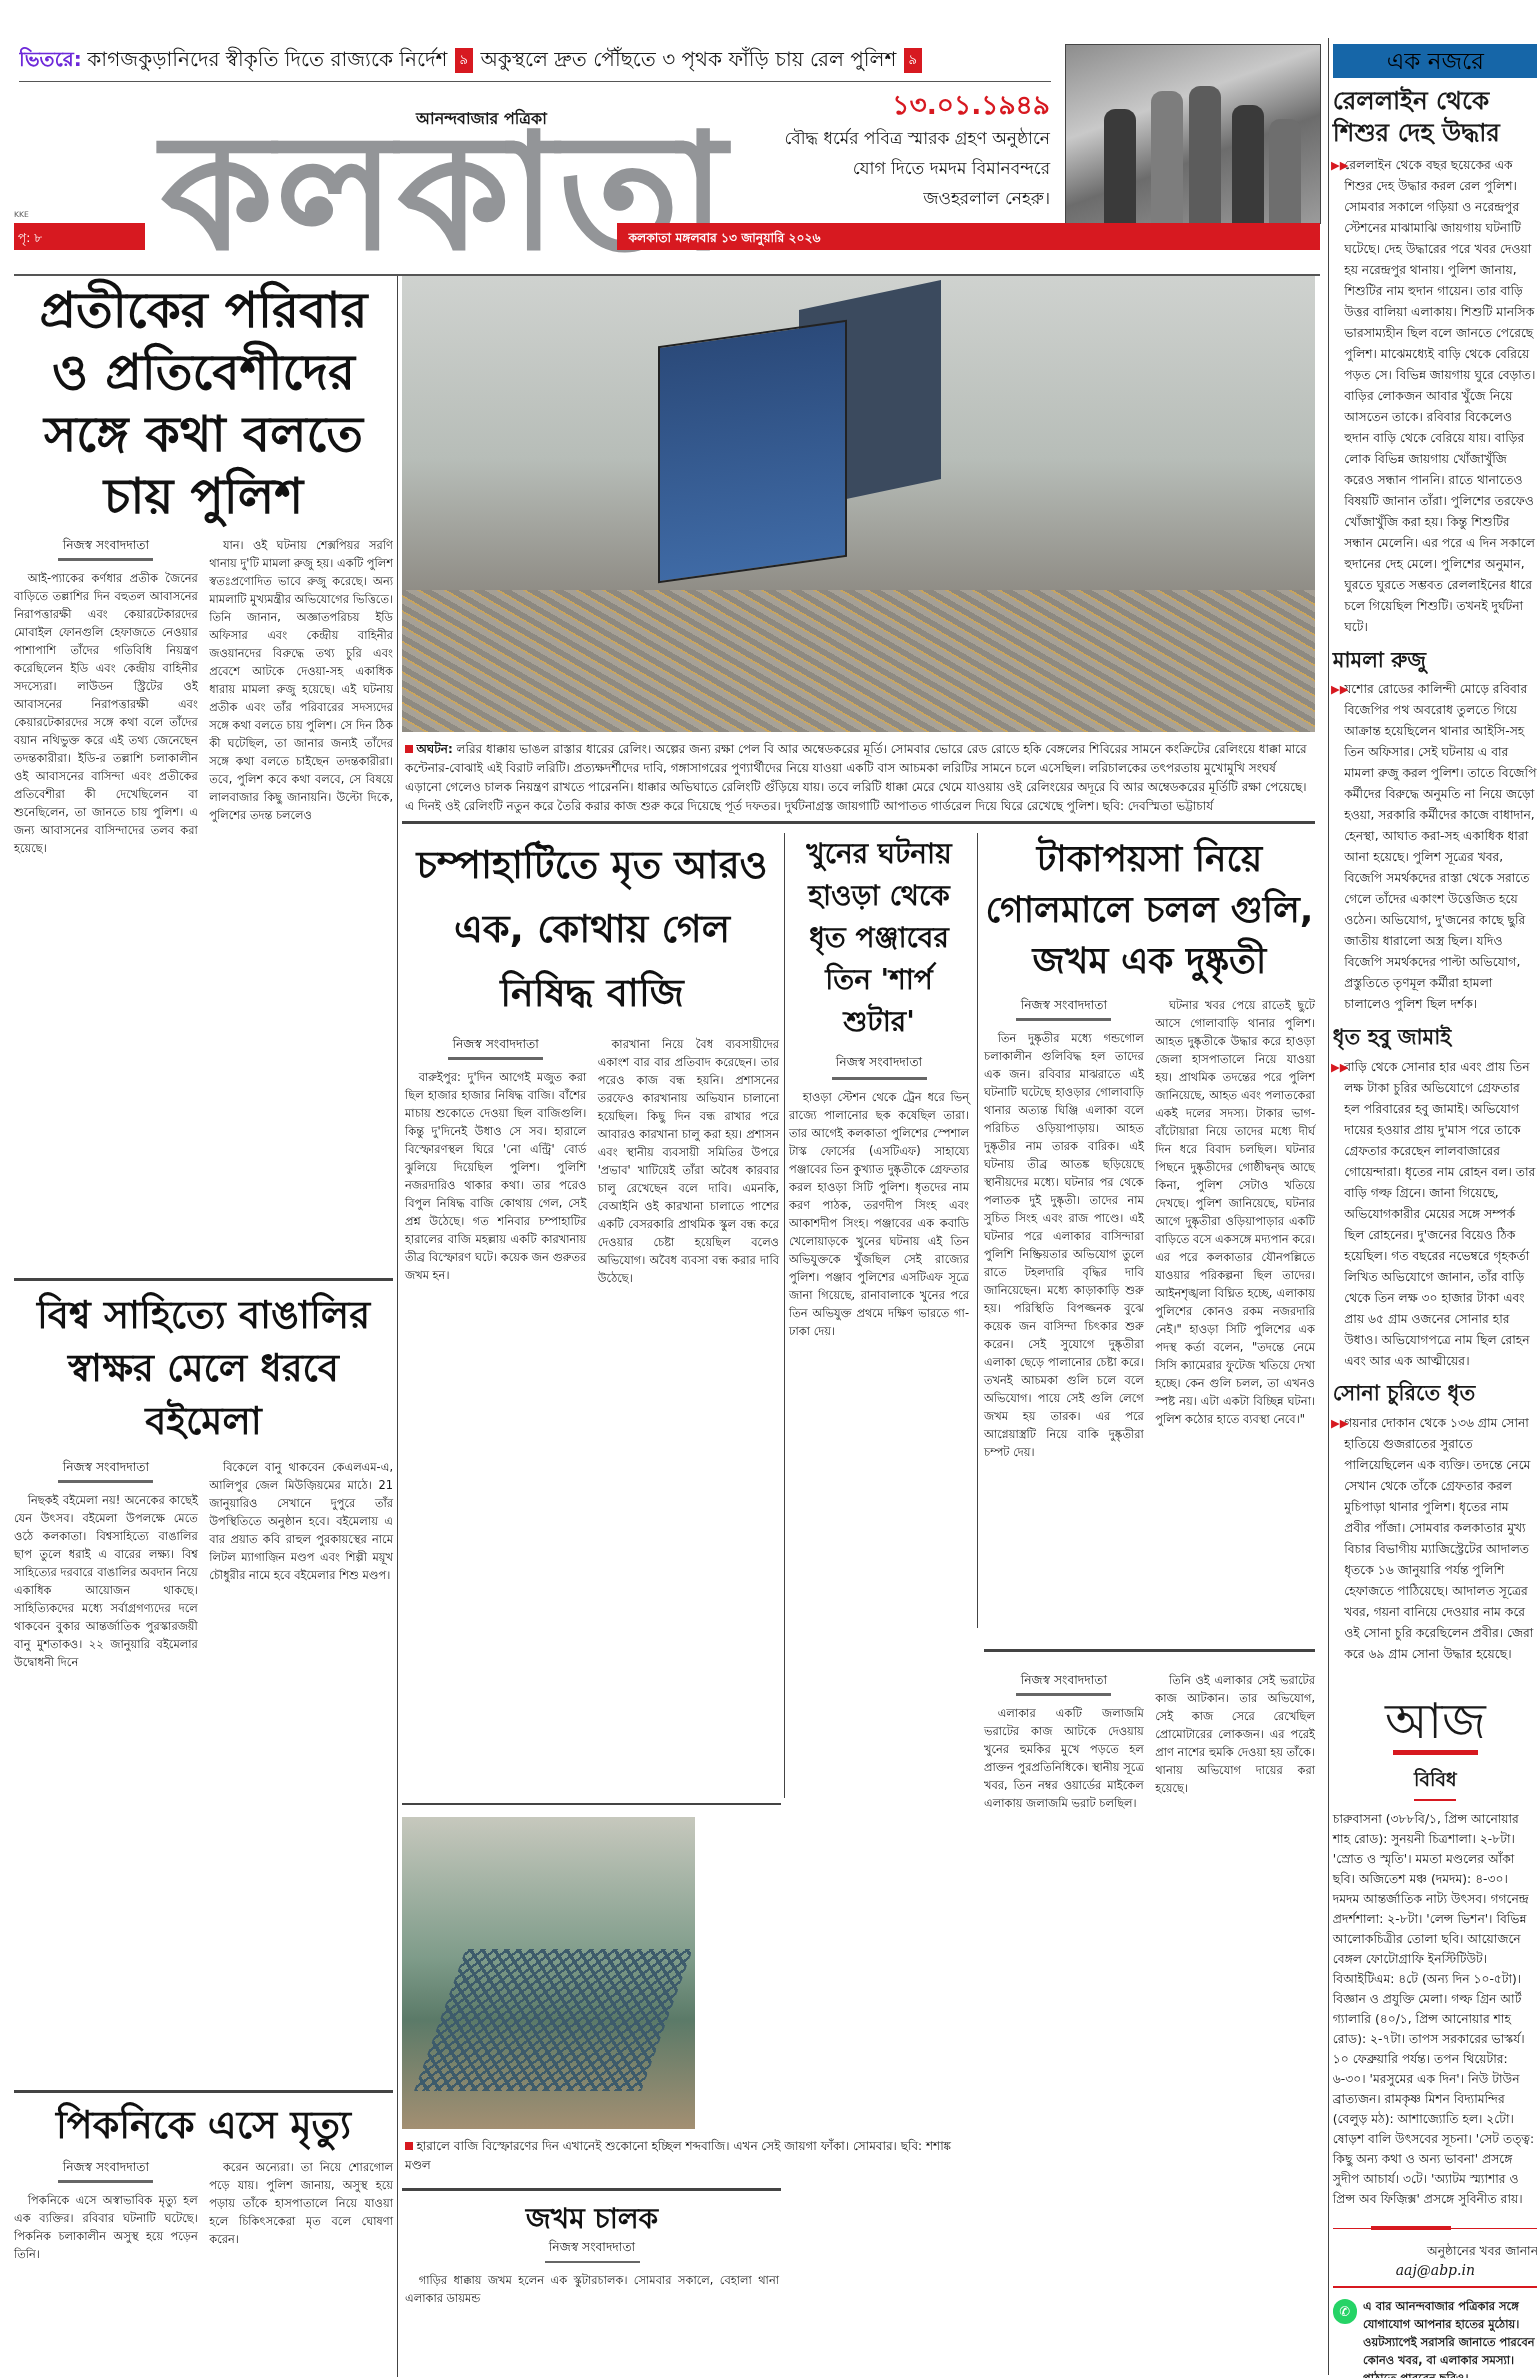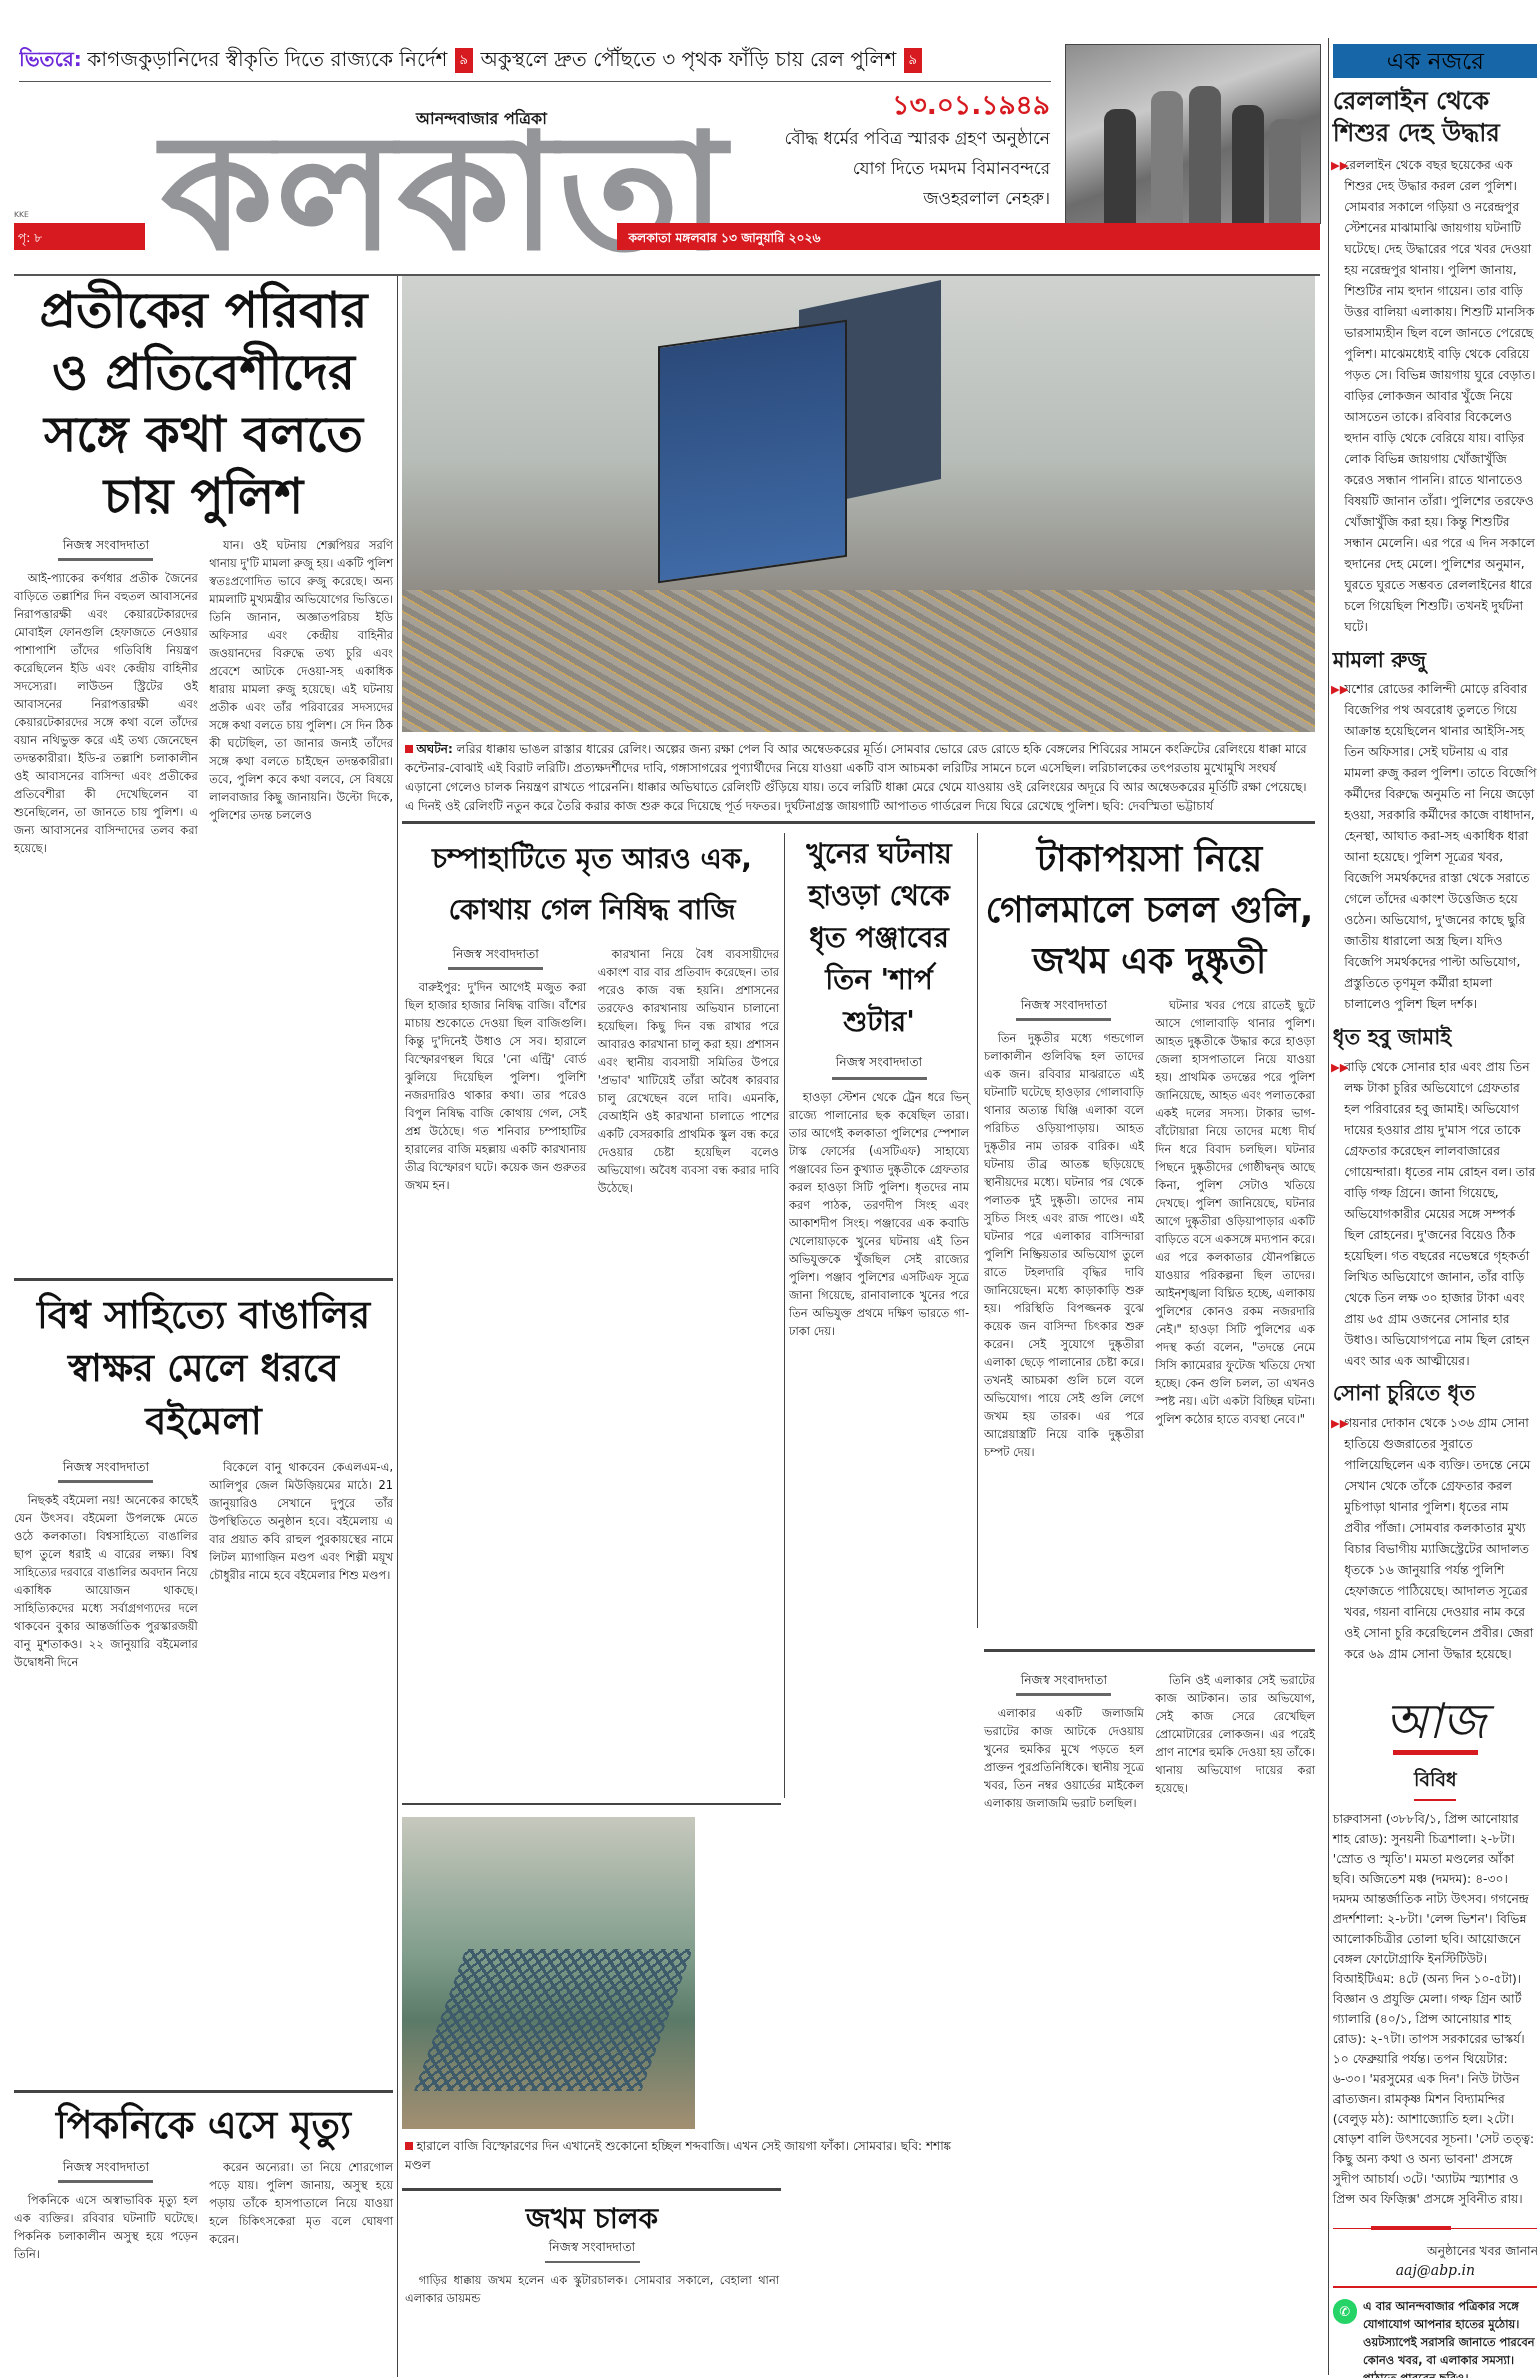--- a/index.html
+++ b/index.html
@@ -24,21 +24,21 @@
   #history-photo .fig { position:absolute; bottom:0; width:32px; border-radius: 11.4px 11.4px 0 0; background:#3a3a3a; }
   #history-redbar { left: 1050px; top: 223px; width: 270px; height: 26.5px; background: #d71920; }
   #top-rule { left: 14px; top: 274px; width: 1306px; height: 1.9px; background: #555; }
 
   
   #right-col { left: 1328px; top: 38px; width: 210px; height: 2337px; border-left: 0.9px solid #444; padding-left: 3.8px; }
   .ek-najore { background: #1666a8; color: #000000; font-size: 23px; text-align: center; height: 34px; line-height: 34px; margin: 5.7px 0 7.6px; }
   .brief-head { font-size: 21px; font-weight: bold; line-height: 28px; margin: 7.6px 0 5.7px; }
   .brief-text { font-size: 12.3px; line-height: 21px; padding-left: 11.4px; position: relative; }
   .brief-text .arrow { position: absolute; left: -1.9px; top: 0; color: #d71920; font-size: 11.4px; }
-  .aaj-title { text-align: center; font-size: 49px; margin-top: 32px; line-height: 1; font-style: italic; }
+  .aaj-title { text-align: center; font-size: 49px; margin-top: 32px; line-height: 1; }
   .aaj-underline { width: 85px; height: 5.7px; background: #d71920; margin: 3.8px auto 0; }
   .bibidh { text-align: center; font-size: 19px; font-weight: bold; margin-top: 9.5px; }
   .bibidh-ul { width: 42px; height: 2.8px; background: #d71920; margin: 1.9px auto 7.6px; }
   .aaj-text { font-size: 12.3px; line-height: 20px; }
   .aaj-rule { height: 0.9px; background: #d71920; margin: 19px 0 0; position: relative; }
   .aaj-rule::after { content: ""; position: absolute; left: 38px; top: -1.9px; width: 80px; height: 3.8px; background: #d71920; }
   .aaj-contact { text-align: right; font-size: 12.3px; margin-top: 13.2px; }
   .aaj-email { text-align: center; font-size: 14px; font-style: italic; font-family: "DejaVu Serif", serif; margin-bottom: 7.6px; }
   .aaj-rule2 { height: 1.9px; background: #d71920; margin-bottom: 9.5px; }
   .wa-row { display: flex; align-items: flex-start; gap: 5.7px; }
@@ -118,21 +118,21 @@
 </div>
 <div class="abs" id="main-caption">
   <span class="cap-sq"></span><b>অঘটন:</b>
   <span>লরির ধাক্কায় ভাঙল রাস্তার ধারের রেলিং। অল্পের জন্য রক্ষা পেল বি আর অম্বেডকরের মূর্তি। সোমবার ভোরে রেড রোডে হকি বেঙ্গলের শিবিরের সামনে কংক্রিটের রেলিংয়ে ধাক্কা মারে কন্টেনার-বোঝাই এই বিরাট লরিটি। প্রত্যক্ষদর্শীদের দাবি, গঙ্গাসাগরের পুণ্যার্থীদের নিয়ে যাওয়া একটি বাস আচমকা লরিটির সামনে চলে এসেছিল। লরিচালকের তৎপরতায় মুখোমুখি সংঘর্ষ এড়ানো গেলেও চালক নিয়ন্ত্রণ রাখতে পারেননি। ধাক্কার অভিঘাতে রেলিংটি গুঁড়িয়ে যায়। তবে লরিটি ধাক্কা মেরে থেমে যাওয়ায় ওই রেলিংয়ের অদূরে বি আর অম্বেডকরের মূর্তিটি রক্ষা পেয়েছে। এ দিনই ওই রেলিংটি নতুন করে তৈরি করার কাজ শুরু করে দিয়েছে পূর্ত দফতর। দুর্ঘটনাগ্রস্ত জায়গাটি আপাতত গার্ডরেল দিয়ে ঘিরে রেখেছে পুলিশ। ছবি: দেবস্মিতা ভট্টাচার্য</span>
 </div>
 <div class="hrule" style="left:402px;top:821px;width:913px;"></div>
 
 <div class="vrule" style="left:397px;top:276px;height:2101px;"></div>
 
 <div class="abs" style="left:405px;top:833px;width:374px;">
-  <div class="headline" style="font-size:28px;line-height:51px;">চম্পাহাটিতে মৃত আরও এক, কোথায় গেল নিষিদ্ধ বাজি</div>
+  <div class="headline" style="font-size:38px;line-height:64px;">চম্পাহাটিতে মৃত আরও এক, কোথায় গেল নিষিদ্ধ বাজি</div>
   <div class="cols" style="margin-top:9.5px;">
     <div class="col">
       <div class="byline">নিজস্ব সংবাদদাতা</div>
       <div class="byline-rule"></div>
       <p>বারুইপুর: দু'দিন আগেই মজুত করা ছিল হাজার হাজার নিষিদ্ধ বাজি। বাঁশের মাচায় শুকোতে দেওয়া ছিল বাজিগুলি। কিন্তু দু'দিনেই উধাও সে সব। হারালে বিস্ফোরণস্থল ঘিরে 'নো এন্ট্রি' বোর্ড ঝুলিয়ে দিয়েছিল পুলিশ। পুলিশি নজরদারিও থাকার কথা। তার পরেও বিপুল নিষিদ্ধ বাজি কোথায় গেল, সেই প্রশ্ন উঠেছে। গত শনিবার চম্পাহাটির হারালের বাজি মহল্লায় একটি কারখানায় তীব্র বিস্ফোরণ ঘটে। কয়েক জন গুরুতর জখম হন।</p>
     </div>
     <div class="col">
         <p>কারখানা নিয়ে বৈধ ব্যবসায়ীদের একাংশ বার বার প্রতিবাদ করেছেন। তার পরেও কাজ বন্ধ হয়নি। প্রশাসনের তরফেও কারখানায় অভিযান চালানো হয়েছিল। কিছু দিন বন্ধ রাখার পরে আবারও কারখানা চালু করা হয়। প্রশাসন এবং স্থানীয় ব্যবসায়ী সমিতির উপরে 'প্রভাব' খাটিয়েই তাঁরা অবৈধ কারবার চালু রেখেছেন বলে দাবি। এমনকি, বেআইনি ওই কারখানা চালাতে পাশের একটি বেসরকারি প্রাথমিক স্কুল বন্ধ করে দেওয়ার চেষ্টা হয়েছিল বলেও অভিযোগ। অবৈধ ব্যবসা বন্ধ করার দাবি উঠেছে।</p>
       </div>
   </div>

